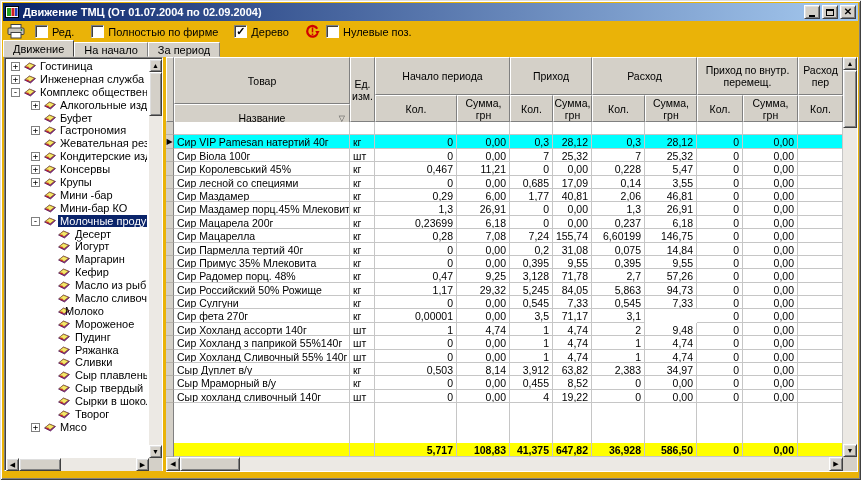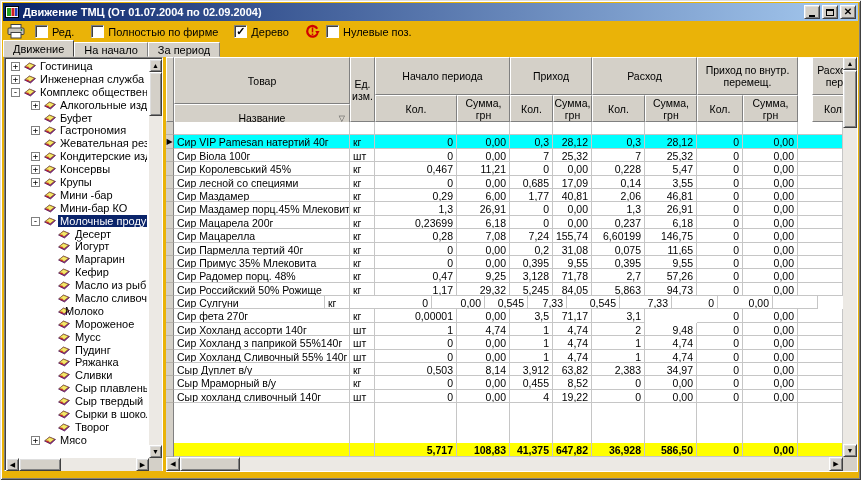--- a/index.html
+++ b/index.html
@@ -313,28 +313,20 @@
               <path d="M2.2,6.8 l1.6,-1.2 l1.2,0.5 l-1.6,1.3 z" fill="#d42020"></path>
             </svg></span>
           <span class="tlabel" style="left: 66px;">Мороженое</span>
         </div>
         <div class="trow">
           <span class="ticon" style="left: 51px;"><svg width="12" height="11" viewBox="0 0 12 11">
               <path d="M0.5,6 L5.5,2 L11.5,4.5 L6.5,9 Z" fill="#8a1f8a" stroke="#3a003a" stroke-width="0.6"></path>
               <path d="M1.5,5.2 L5.5,2.3 L10.3,4.3 L6.2,7.5 Z" fill="#f5e96a" stroke="#8a6a00" stroke-width="0.5"></path>
               <path d="M2.2,6.8 l1.6,-1.2 l1.2,0.5 l-1.6,1.3 z" fill="#d42020"></path>
             </svg></span>
-          <span class="tlabel" style="left: 66px;">Мусс</span>
-        </div>
-        <div class="trow">
-          <span class="ticon" style="left: 51px;"><svg width="12" height="11" viewBox="0 0 12 11">
-              <path d="M0.5,6 L5.5,2 L11.5,4.5 L6.5,9 Z" fill="#8a1f8a" stroke="#3a003a" stroke-width="0.6"></path>
-              <path d="M1.5,5.2 L5.5,2.3 L10.3,4.3 L6.2,7.5 Z" fill="#f5e96a" stroke="#8a6a00" stroke-width="0.5"></path>
-              <path d="M2.2,6.8 l1.6,-1.2 l1.2,0.5 l-1.6,1.3 z" fill="#d42020"></path>
-            </svg></span>
           <span class="tlabel" style="left: 66px;">Пудинг</span>
         </div>
         <div class="trow">
           <span class="ticon" style="left: 51px;"><svg width="12" height="11" viewBox="0 0 12 11">
               <path d="M0.5,6 L5.5,2 L11.5,4.5 L6.5,9 Z" fill="#8a1f8a" stroke="#3a003a" stroke-width="0.6"></path>
               <path d="M1.5,5.2 L5.5,2.3 L10.3,4.3 L6.2,7.5 Z" fill="#f5e96a" stroke="#8a6a00" stroke-width="0.5"></path>
               <path d="M2.2,6.8 l1.6,-1.2 l1.2,0.5 l-1.6,1.3 z" fill="#d42020"></path>
             </svg></span>
           <span class="tlabel" style="left: 66px;">Ряжанка</span>
         </div>
@@ -429,21 +421,21 @@
 грн</div>
             </div>
           </div>
           <div class="hgroup" style="width: 105px;">
             <div class="hc" style="width: 105px; height: 38px;">Расход</div>
             <div class="hrow">
               <div class="hc" style="width: 53px; height: 27px;">Кол.</div>
               <div class="hc" style="width: 52px; height: 27px;">Сумма, грн</div>
             </div>
           </div>
-          <div class="hgroup" style="width: 115px;">
+          <div class="hgroup" style="width: 101px;">
             <div class="hc" style="width: 101px; height: 38px;">Приход по внутр.
 перемещ.</div>
             <div class="hrow">
               <div class="hc" style="width: 46px; height: 27px;">Кол.</div>
               <div class="hc" style="width: 55px; height: 27px;">Сумма, грн</div>
             </div>
           </div>
           <div class="hgroup" style="width: 45px;">
             <div class="hc" style="width: 45px; height: 38px;">Расход
 пер</div>
@@ -582,21 +574,21 @@
         </div>
         <div class="drow">
           <div class="ind" style="width: 8px;"></div>
           <div class="dc name" style="width: 176px;">Сир Пармелла тертий 40г</div>
           <div class="dc unit" style="width: 25px;">кг</div>
           <div class="dc num" style="width: 82px;">0</div>
           <div class="dc num" style="width: 53px;">0,00</div>
           <div class="dc num" style="width: 43px;">0,2</div>
           <div class="dc num" style="width: 39px;">31,08</div>
           <div class="dc num" style="width: 53px;">0,075</div>
-          <div class="dc num" style="width: 52px;">11,65</div>
+          <div class="dc num" style="width: 52px;">14,84</div>
           <div class="dc num" style="width: 46px;">0</div>
           <div class="dc num" style="width: 55px;">0,00</div>
           <div class="dc num" style="width: 45px;"></div>
         </div>
         <div class="drow">
           <div class="ind" style="width: 8px;"></div>
           <div class="dc name" style="width: 176px;">Сир Примус 35% Млековита</div>
           <div class="dc unit" style="width: 25px;">кг</div>
           <div class="dc num" style="width: 82px;">0</div>
           <div class="dc num" style="width: 53px;">0,00</div>
@@ -631,21 +623,21 @@
           <div class="dc num" style="width: 43px;">5,245</div>
           <div class="dc num" style="width: 39px;">84,05</div>
           <div class="dc num" style="width: 53px;">5,863</div>
           <div class="dc num" style="width: 52px;">94,73</div>
           <div class="dc num" style="width: 46px;">0</div>
           <div class="dc num" style="width: 55px;">0,00</div>
           <div class="dc num" style="width: 45px;"></div>
         </div>
         <div class="drow">
           <div class="ind" style="width: 8px;"></div>
-          <div class="dc name" style="width: 151px;">Сир Сулгуни</div>
+          <div class="dc name" style="width: 176px;">Сир Сулгуни</div>
           <div class="dc unit" style="width: 25px;">кг</div>
           <div class="dc num" style="width: 82px;">0</div>
           <div class="dc num" style="width: 53px;">0,00</div>
           <div class="dc num" style="width: 43px;">0,545</div>
           <div class="dc num" style="width: 39px;">7,33</div>
           <div class="dc num" style="width: 53px;">0,545</div>
           <div class="dc num" style="width: 52px;">7,33</div>
           <div class="dc num" style="width: 46px;">0</div>
           <div class="dc num" style="width: 55px;">0,00</div>
           <div class="dc num" style="width: 45px;"></div>

